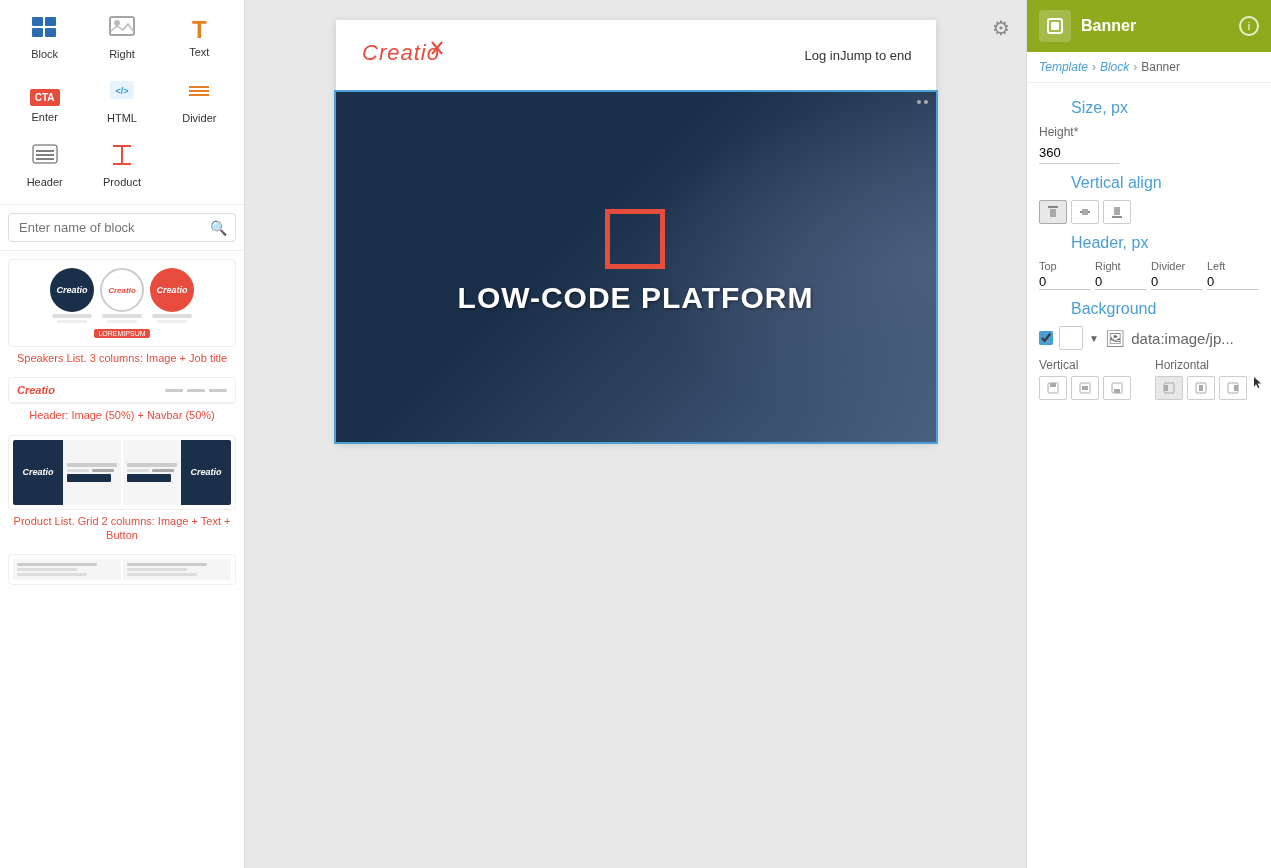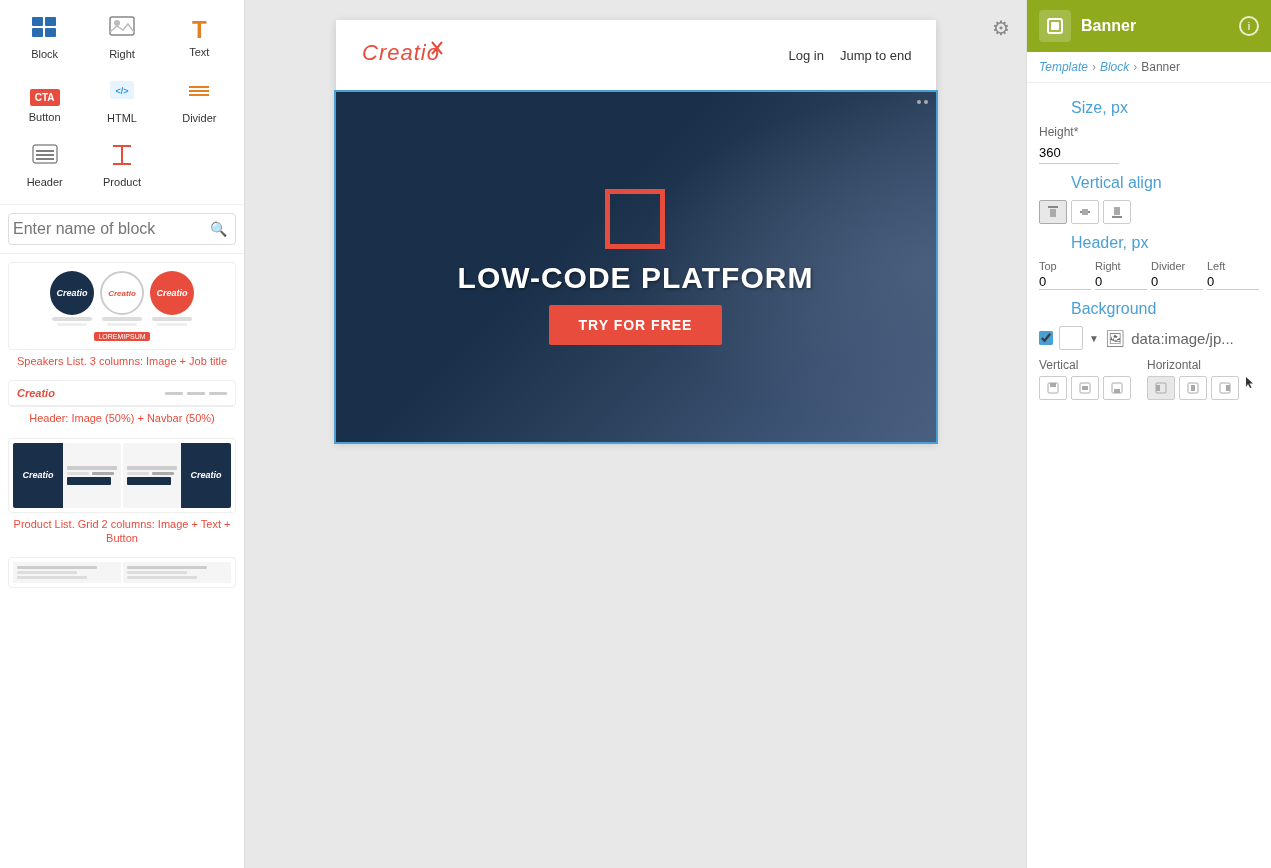--- a/index.html
+++ b/index.html
@@ -38,24 +38,24 @@
       color: #333;
     }
     .icon-block { color: #2b6cb0; }
 
     .search-box {
       margin: 0 8px 8px 8px;
       position: relative;
     }
     .search-box input {
       width: 100%;
-      padding: 6px 30px 6px 4px;
+      padding: 6px 30px 6px 10px;
       border: 1px solid #ddd;
       border-radius: 4px;
-      font-size: 16px;
+      font-size: 13px;
       color: #999;
       outline: none;
     }
     .search-box .search-icon {
       position: absolute;
       right: 8px;
       top: 50%;
       transform: translateY(-50%);
       color: #999;
       font-size: 14px;
@@ -280,21 +280,20 @@
     }
     .email-header-logo {
       color: #e74c3c;
       font-size: 28px;
       font-weight: 300;
       font-style: italic;
       letter-spacing: 1px;
     }
     .email-header-nav {
       display: flex;
-      gap: 16px;
       align-items: center;
     }
     .email-nav-link {
       color: #333;
       text-decoration: none;
       font-size: 13px;
     }
 
     .banner-section {
       width: 100%;
@@ -600,21 +599,21 @@
 
     <div class="block-item">
       <span class="icon" style="font-size:24px;font-weight:bold;color:#e67e22;line-height:1;">T</span>
       <span class="label">Text</span>
     </div>
 
     <div class="block-item">
       <span class="icon">
         <span style="background:#e74c3c;color:white;font-size:10px;font-weight:bold;padding:3px 5px;border-radius:2px;">CTA</span>
       </span>
-      <span class="label">Button</span>
+      <span class="label">Enter</span>
     </div>
 
     <div class="block-item">
       <span class="icon">
         <svg width="26" height="22" viewBox="0 0 26 22">
           <rect x="1" y="1" width="24" height="18" rx="2" fill="#e8f4fd"></rect>
           <text x="13" y="14" text-anchor="middle" font-size="9" fill="#3498db" font-weight="bold">&lt;/&gt;</text>
         </svg>
       </span>
       <span class="label">HTML</span>
@@ -790,21 +789,20 @@
 
       <div style="position:absolute;inset:0;background:linear-gradient(135deg, #1a2f4a 0%, #1a2f4a 40%, #2a3f5a 60%, #3a5070 80%, #4a6080 100%);"></div>
 
       <div style="position:absolute;right:0;top:0;bottom:0;width:50%;background:radial-gradient(ellipse at right center, rgba(80,100,130,0.7) 0%, transparent 70%);"></div>
 
       <div class="banner-content">
         <div class="banner-icon">
           <div class="banner-icon-square"></div>
         </div>
         <div class="banner-title">LOW-CODE PLATFORM</div>
-        <button class="banner-btn">TRY FOR FREE</button>
       </div>
 
       <div class="banner-corner-dots">
         <div class="corner-dot"></div>
         <div class="corner-dot"></div>
       </div>
     </div>
   </div>
 </div>
 
@@ -881,21 +879,21 @@
 
     <div class="section-title">Background</div>
     <div class="bg-row">
       <input type="checkbox" class="bg-checkbox" checked="" style="">
       <div class="bg-color-box"></div>
       <span class="bg-dropdown-arrow">▼</span>
       <span class="bg-image-icon">🖼</span>
       <span class="bg-image-text">data:image/jp...</span>
     </div>
 
-    <div style="display:flex;gap:16px;margin-top:4px;">
+    <div style="display:flex;gap:24px;margin-top:4px;">
       <div class="pos-section">
         <div class="pos-label">Vertical</div>
         <div class="pos-buttons">
           <button class="pos-btn">
             <svg width="14" height="14" viewBox="0 0 14 14">
               <rect x="2" y="2" width="10" height="10" rx="1" fill="none" stroke="#aaa" stroke-width="1"></rect>
               <rect x="4" y="2" width="6" height="4" fill="#aaa"></rect>
             </svg>
           </button>
           <button class="pos-btn">

